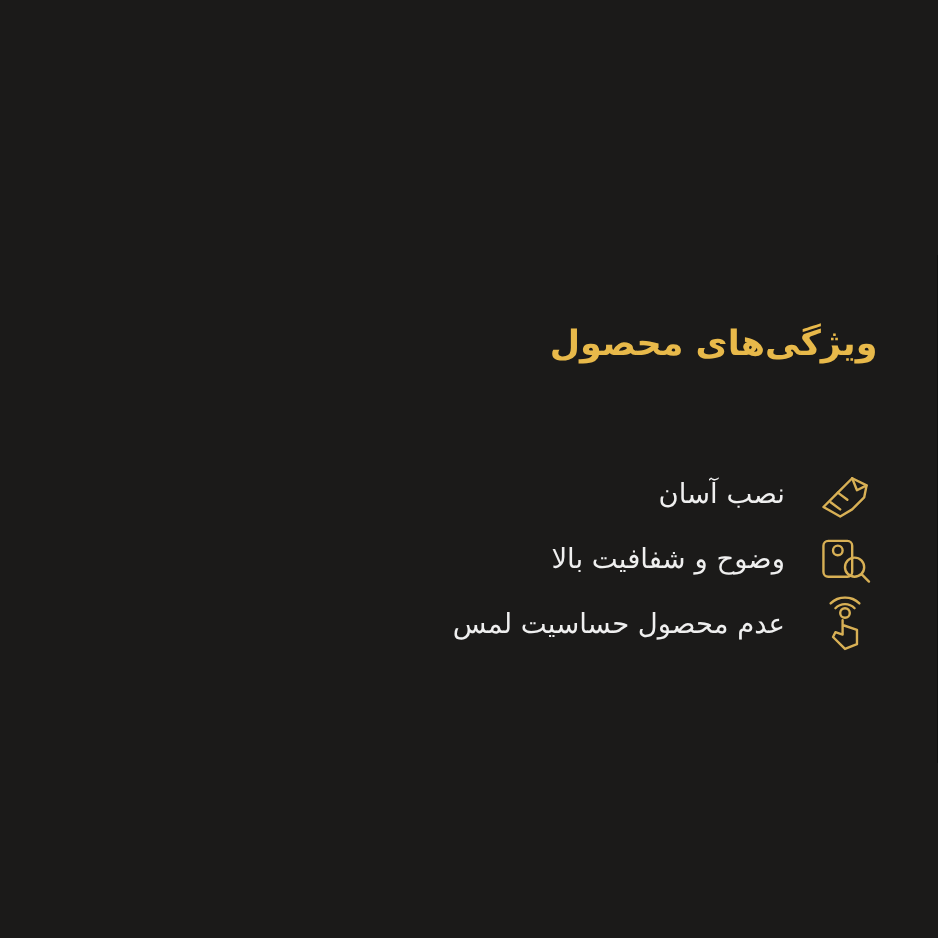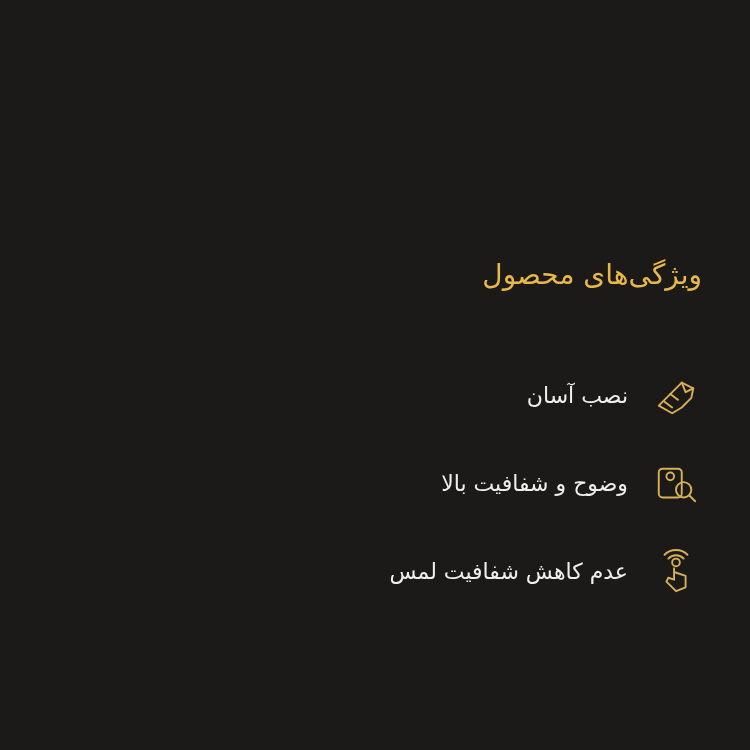--- a/index.html
+++ b/index.html
@@ -19,35 +19,34 @@
     height: 750px;
     background: #1b1a19;
     box-sizing: border-box;
     overflow: hidden;
   }
   .title {
     position: absolute;
     top: 258px;
     right: 48px;
     font-size: 28px;
-    font-weight: normal;
+    font-weight: bold;
     color: #e8b94a;
     letter-spacing: 0.5px;
     direction: rtl;
     text-align: right;
     white-space: nowrap;
   }
   .features {
     position: absolute;
     top: 370px;
     right: 48px;
     left: 48px;
     display: flex;
     flex-direction: column;
-    gap: 36px;
   }
   .feature {
     display: flex;
     flex-direction: row;
     align-items: center;
     justify-content: flex-start;
     gap: 22px;
     direction: rtl;
   }
   .feature-icon {
@@ -108,18 +107,18 @@
 
     <div class="feature">
       <span class="feature-icon">
         <svg viewBox="0 0 48 48" fill="none" stroke="currentColor" stroke-width="2" stroke-linecap="round" stroke-linejoin="round">
           <circle cx="24" cy="14" r="4"></circle>
           <path d="M16 10 A11 11 0 0 1 32 10"></path>
           <path d="M12 6 A17 17 0 0 1 36 6"></path>
           <path d="M22 20 V32 L16 30 L14 34 L24 44 L34 40 V28 L22 24"></path>
         </svg>
       </span>
-      <span class="feature-label">عدم کاهش شفافیت لمس</span>
+      <span class="feature-label">عدم محصول حساسیت لمس</span>
     </div>
 
 
   </div>
 </div>
 
 </body></html>

